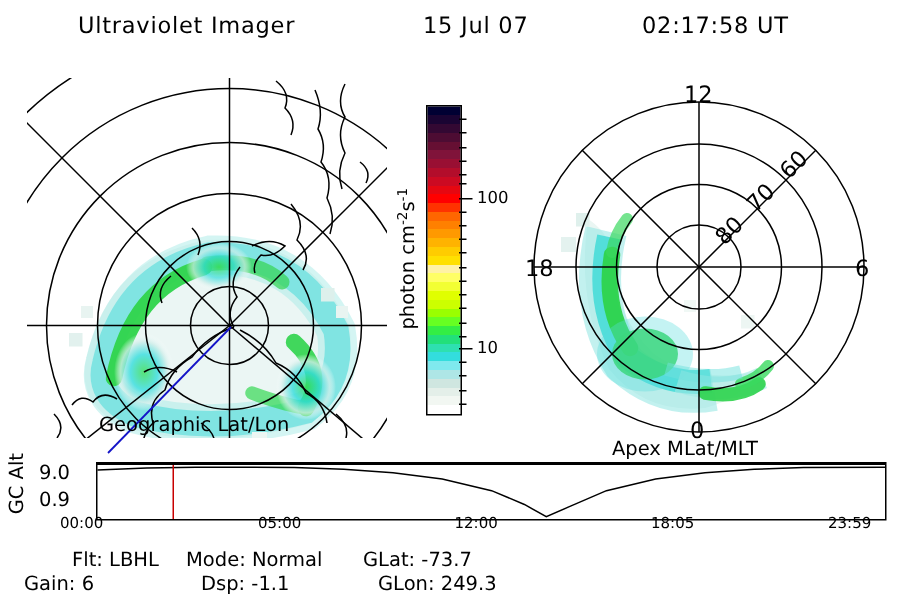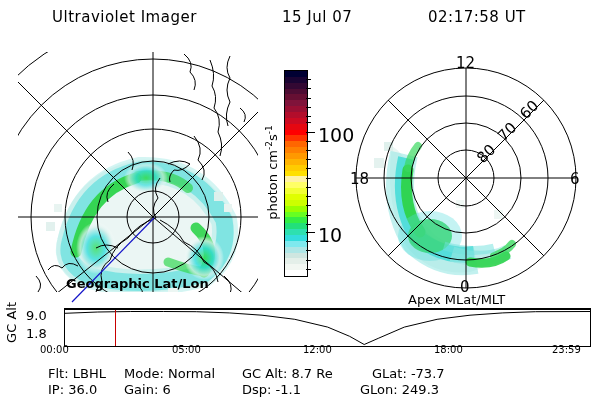--- a/index.html
+++ b/index.html
@@ -20,29 +20,29 @@
   .track{fill:none;stroke:#1414c8;stroke-width:1.2;}
   .dlabel{font-family:"DejaVu Sans","Liberation Sans",sans-serif;
           font-size:15px;fill:#000;}
 
   
   #cbar-wrap{left:266px;top:62px;width:76px;height:228px;}
   #cbar{position:absolute;left:18px;top:8px;width:22px;height:205px;
         border:1px solid #000;}
   #cbar-axis{position:absolute;left:40px;top:8px;width:34px;height:207px;}
   .ctick{position:absolute;left:0;height:1px;background:#000;}
-  .ctlabel{position:absolute;font-size:19px;line-height:1;white-space:nowrap;}
+  .ctlabel{position:absolute;font-size:11px;line-height:1;white-space:nowrap;}
   #cbar-title{position:absolute;left:-2px;top:8px;width:205px;height:16px;
       transform-origin:0 0;transform:rotate(-90deg) translate(-205px,0);
       font-size:13px;text-align:center;white-space:nowrap;}
   #cbar-title sup{font-size:9px;}
 
   
   .caption{font-size:13px;white-space:nowrap;}
-  #geo-caption{left:66px;top:276px;font-weight:bold;}
+  #geo-caption{left:66px;top:276px;}
   #mlt-caption{left:408px;top:292px;}
 
   
   #strip{left:64px;top:308px;width:525px;height:36px;
          border:1px solid #000;border-top:2px solid #000;}
   #strip svg{position:absolute;left:0;top:0;}
   #cursor{position:absolute;top:0;width:1px;height:100%;background:#c80000;}
   .ylab{position:absolute;font-size:13px;right:0;white-space:nowrap;}
   #y-hi{left:26px;top:308px;}
   #y-lo{left:26px;top:326px;}
@@ -230,40 +230,38 @@
       <text x="182" y="70" transform="rotate(-45 182 70)">60</text>
       <text x="160" y="92" transform="rotate(-45 160 92)">70</text>
       <text x="139" y="114" transform="rotate(-45 139 114)">80</text>
     </g>
   </svg>
 </div>
 <div class="abs caption" id="mlt-caption">Apex MLat/MLT</div>
 
 <div class="abs" id="gcalt-label">GC Alt</div>
 <div class="abs ylab" id="y-hi">9.0</div>
-<div class="abs ylab" id="y-lo">1.8</div>
+<div class="abs ylab" id="y-lo">0.9</div>
 
 <div class="abs" id="strip">
   <svg width="525" height="36" viewBox="0 0 525 36" preserveAspectRatio="none">
     <polyline id="orbit-trace" class="grid" points="0.0,3.3 32.8,2.0 65.7,1.5 98.5,1.5 131.3,1.7 164.2,2.9 197.0,5.2 229.8,9.3 262.7,17.1 284.6,26.3 299.2,34.5 313.8,28.1 339.3,17.1 372.1,9.3 405.0,5.2 437.8,2.9 470.6,1.7 525.0,1.5"></polyline>
   </svg>
   <div id="cursor" style="left: 50.1px;"></div>
 </div>
 <div class="abs xlab" style="left:40px">00:00</div>
 <div class="abs xlab" style="left:172px">05:00</div>
 <div class="abs xlab" style="left:303px">12:00</div>
-<div class="abs xlab" style="left:434px">18:00</div>
+<div class="abs xlab" style="left:434px">18:05</div>
 <div class="abs xlab" style="left:552px">23:59</div>
 
 <div class="abs" id="footer">
   <div class="frow">
     <div class="fcell c0"><span>Flt:</span> <span>LBHL</span></div>
     <div class="fcell c2"><span>Mode:</span> <span>Normal</span></div>
-    <div class="fcell c3"><span>GC Alt:</span> <span>8.7 Re</span></div>
     <div class="fcell c4"><span>GLat:</span> <span>-73.7</span></div>
   </div>
   <div class="frow">
-    <div class="fcell c0"><span>IP:</span> <span>36.0</span></div>
     <div class="fcell c1"><span>Gain:</span> <span>6</span></div>
     <div class="fcell c2"><span>Dsp:</span> <span>-1.1</span></div>
     <div class="fcell c4"><span>GLon:</span> <span>249.3</span></div>
   </div>
 </div>
 
 </body></html>

